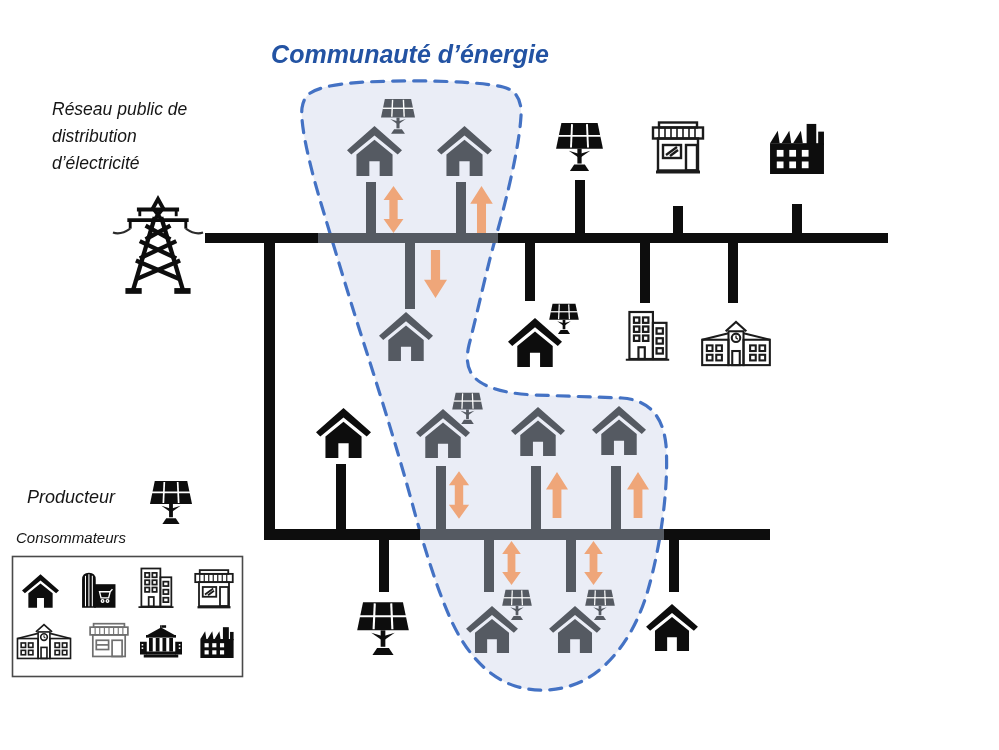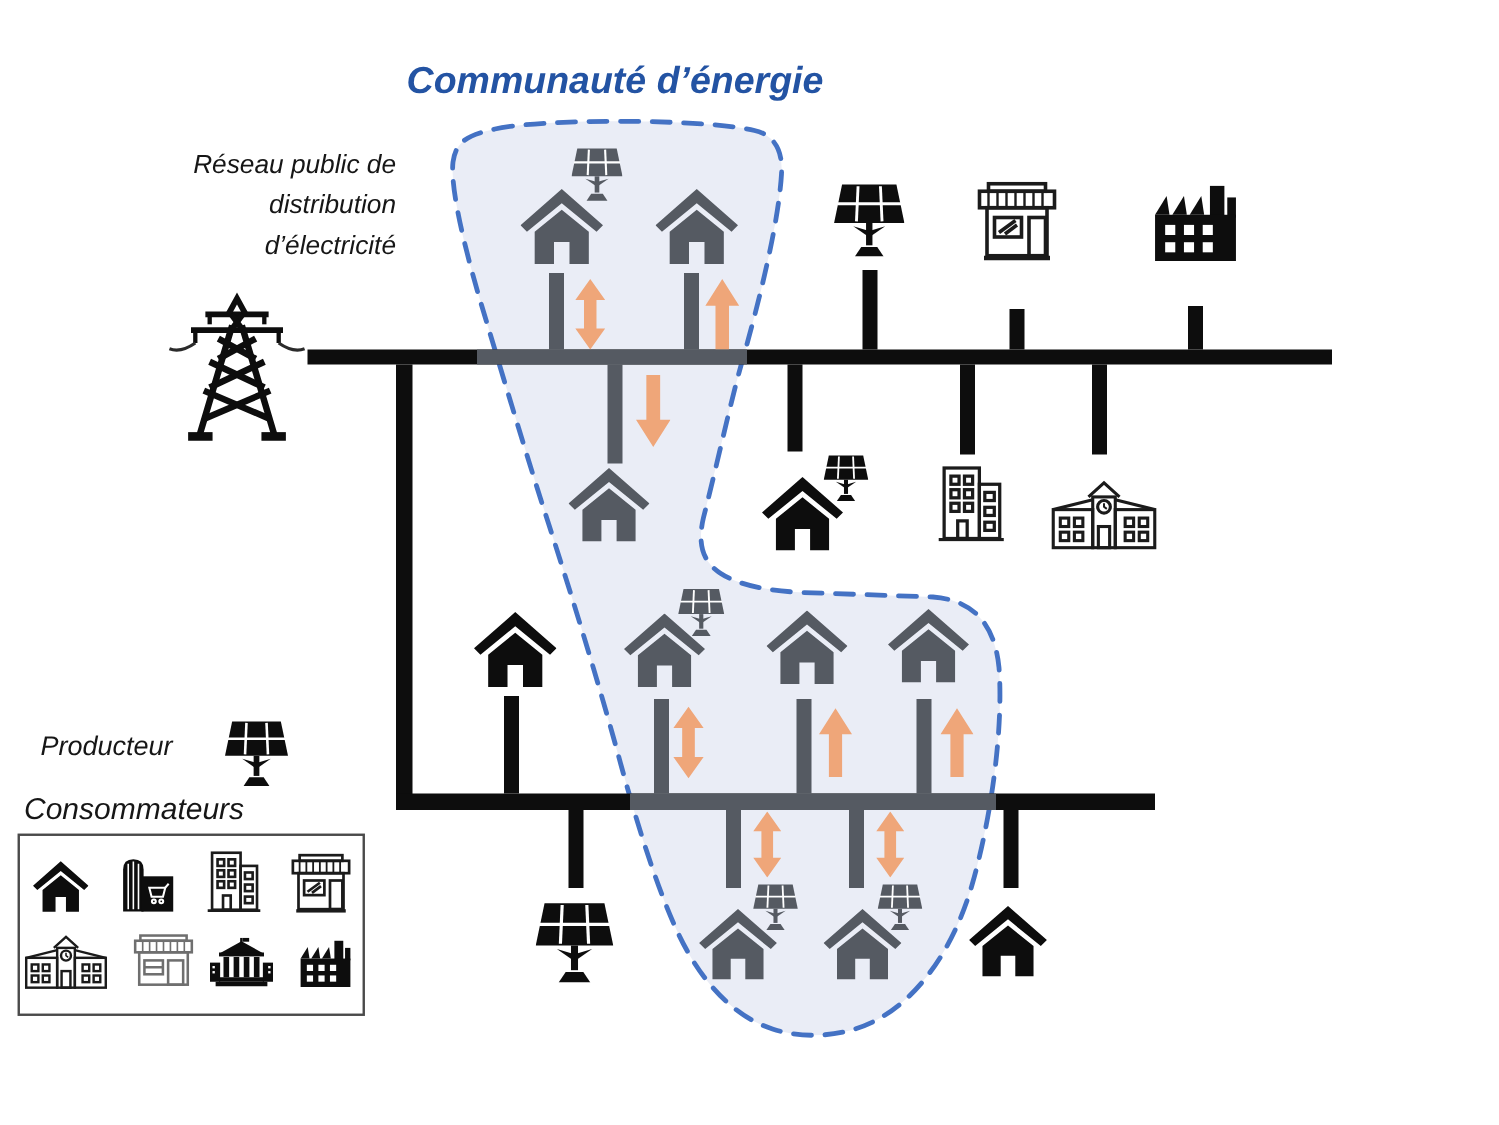--- a/index.html
+++ b/index.html
@@ -2,24 +2,24 @@
 <html><head>
 <meta charset="utf-8">
 <style>
   html,body{margin:0;padding:0;background:#fff;}
   .stage{position:relative;width:999px;height:750px;background:#fff;overflow:hidden;
          font-family:"Liberation Sans",sans-serif;}
   .stage svg.canvas{position:absolute;left:0;top:0;}
   .lbl{position:absolute;font-style:italic;color:#161616;}
   .title{left:240px;top:40px;width:340px;text-align:center;font-size:25px;font-weight:700;
          color:#2353A3;font-style:italic;}
-  .grid-label{left:52px;top:96px;width:212px;text-align:right;font-size:17.5px;
+  .grid-label{left:52px;top:96px;width:212px;text-align:left;font-size:17.5px;
               line-height:1.55;white-space:pre-line;font-weight:500;}
   .producer-label{left:27px;top:487px;font-size:18px;}
-  .consumers-label{left:16px;top:529px;font-size:20px;}
+  .consumers-label{left:16px;top:529px;font-size:15px;}
 </style>
 </head>
 <body>
 
 <div class="stage">
 
 <svg class="canvas" width="999" height="750" viewBox="0 0 999 750">
   <defs>
     <symbol id="i-house" viewBox="0 0 64 58">
       <polygon points="32,0 64,28 59,33 32,11 5,33 0,28"></polygon>

